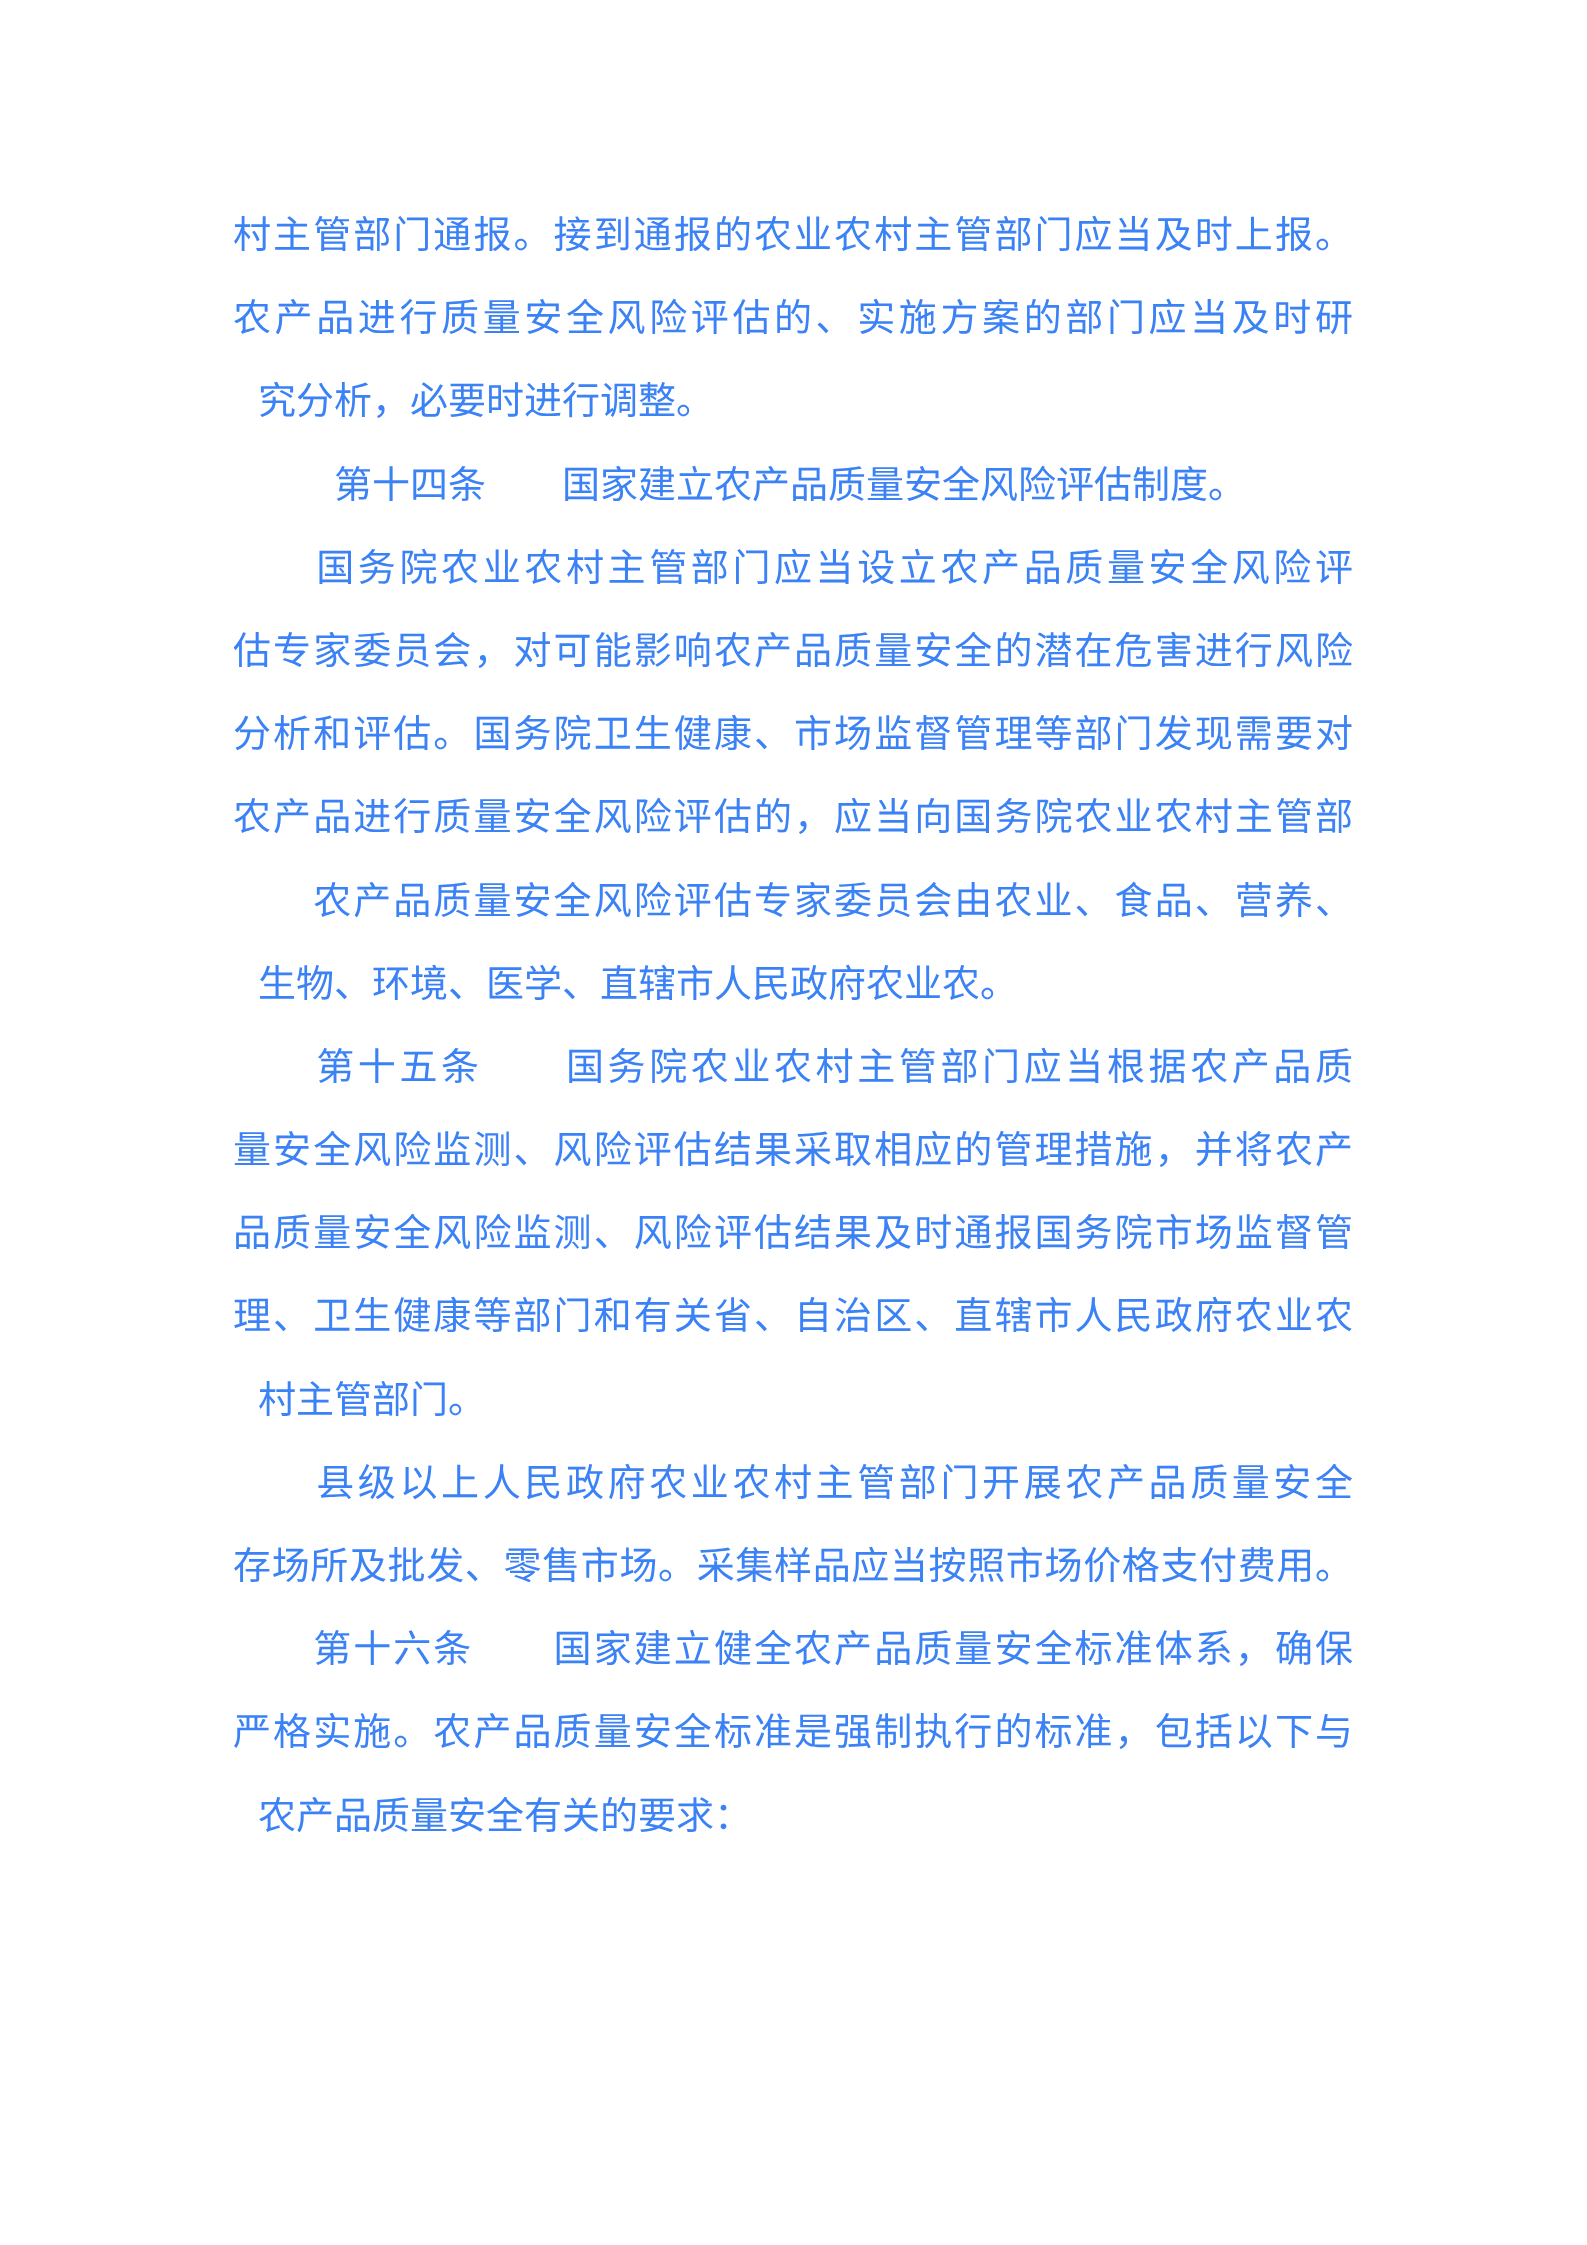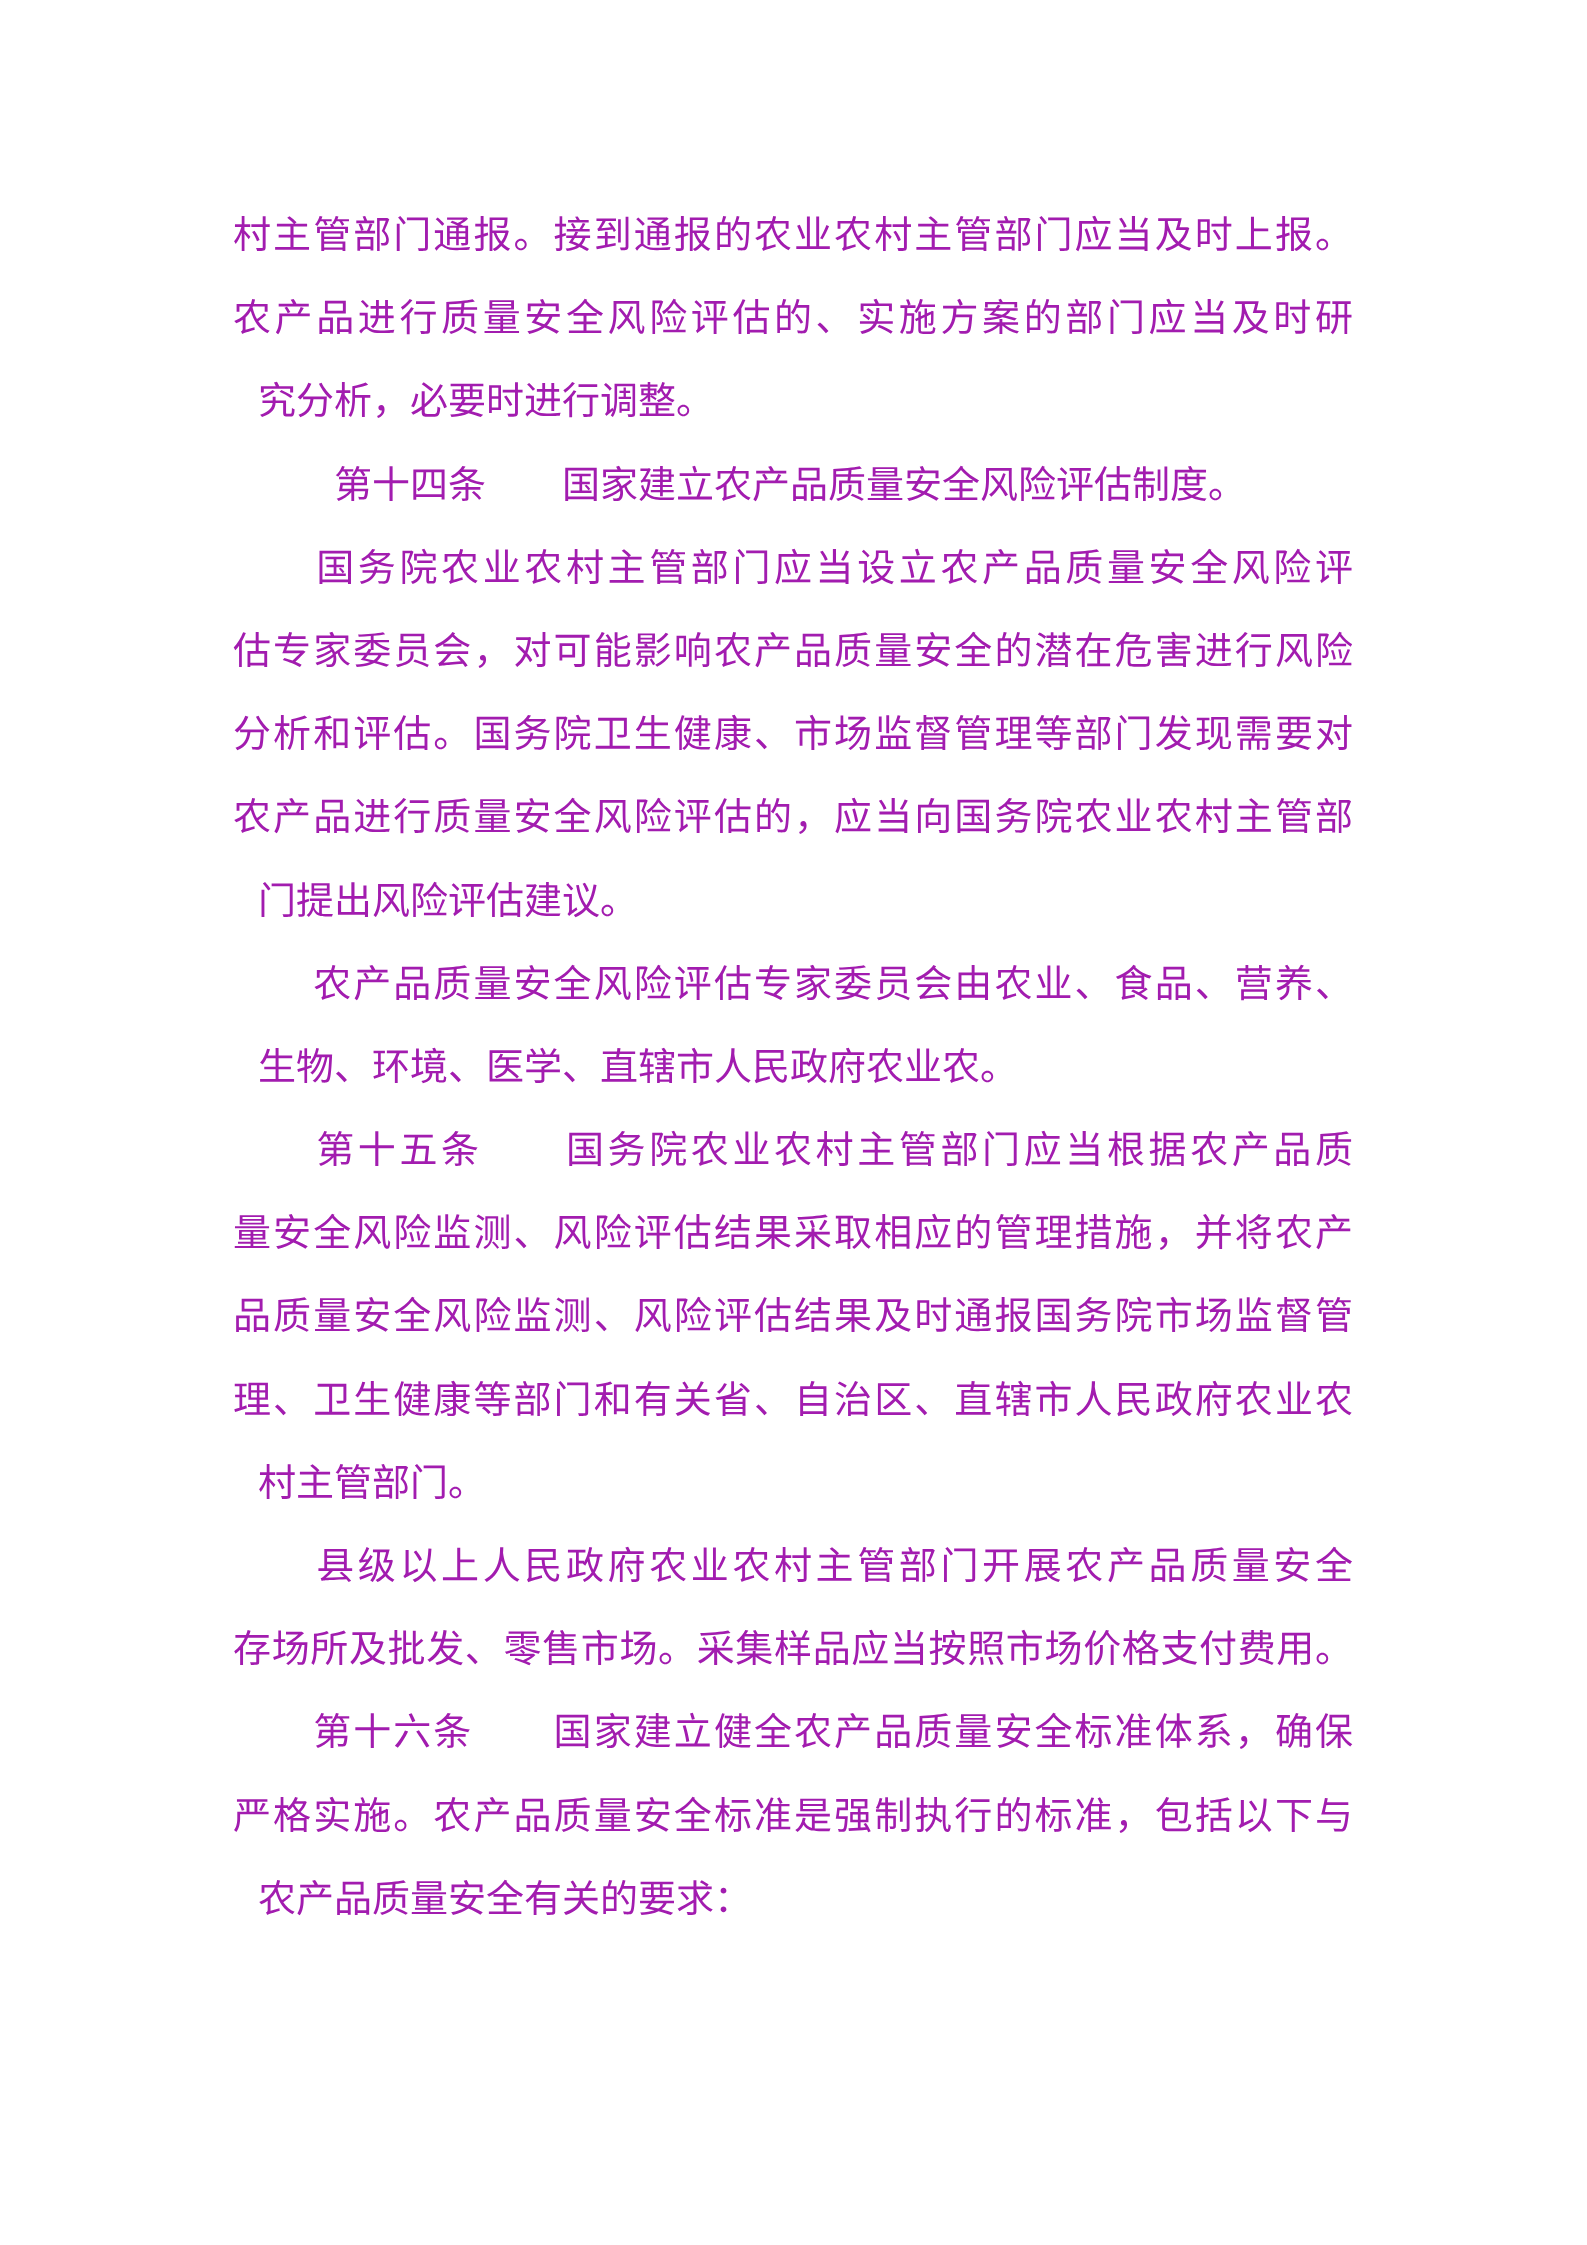--- a/index.html
+++ b/index.html
@@ -40,30 +40,29 @@
   }
   .line.last {
     text-align-last: left;
     margin-left: 25px;
   }
 </style>
 </head>
 <body>
 
 <main class="page">
-  <div class="text-block" id="text-block" style="color: #a21caf;">
+  <div class="text-block" id="text-block" style="color: #3b82f6;">
       <div class="line full">村主管部门通报。接到通报的农业农村主管部门应当及时上报。</div>
       <div class="line full">农产品进行质量安全风险评估的、实施方案的部门应当及时研</div>
       <div class="line last">究分析，必要时进行调整。</div>
       <div class="line last">　　第十四条　　国家建立农产品质量安全风险评估制度。</div>
       <div class="line full">　　国务院农业农村主管部门应当设立农产品质量安全风险评</div>
       <div class="line full">估专家委员会，对可能影响农产品质量安全的潜在危害进行风险</div>
       <div class="line full">分析和评估。国务院卫生健康、市场监督管理等部门发现需要对</div>
       <div class="line full">农产品进行质量安全风险评估的，应当向国务院农业农村主管部</div>
-      <div class="line last">门提出风险评估建议。</div>
       <div class="line full">　　农产品质量安全风险评估专家委员会由农业、食品、营养、</div>
       <div class="line last">生物、环境、医学、直辖市人民政府农业农。</div>
       <div class="line full">　　第十五条　　国务院农业农村主管部门应当根据农产品质</div>
       <div class="line full">量安全风险监测、风险评估结果采取相应的管理措施，并将农产</div>
       <div class="line full">品质量安全风险监测、风险评估结果及时通报国务院市场监督管</div>
       <div class="line full">理、卫生健康等部门和有关省、自治区、直辖市人民政府农业农</div>
       <div class="line last">村主管部门。</div>
       <div class="line full">　　县级以上人民政府农业农村主管部门开展农产品质量安全</div>
       <div class="line full">存场所及批发、零售市场。采集样品应当按照市场价格支付费用。</div>
       <div class="line full">　　第十六条　　国家建立健全农产品质量安全标准体系，确保</div>

